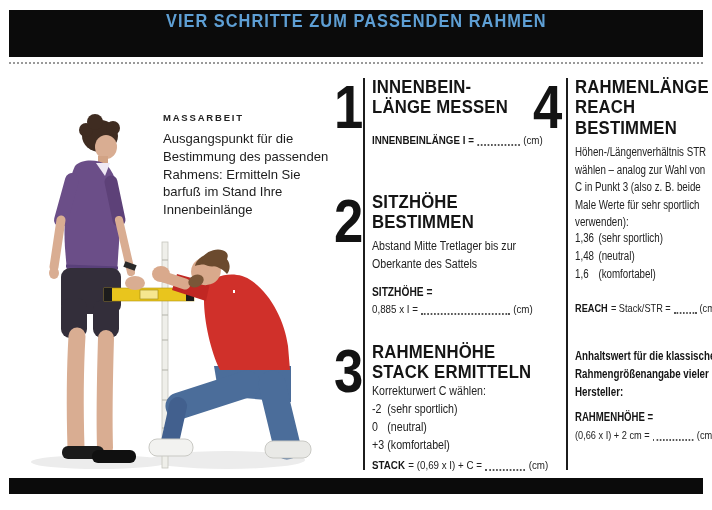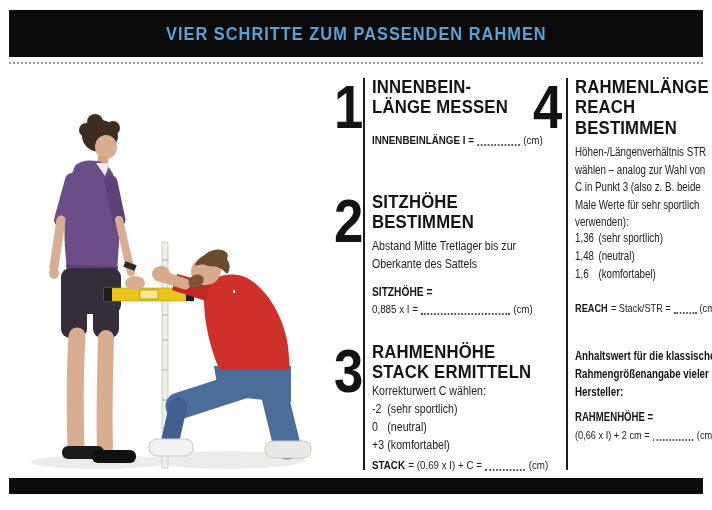--- a/index.html
+++ b/index.html
@@ -1,19 +1,19 @@
 <!DOCTYPE html>
 <html><head>
 <meta charset="utf-8">
 <style>
   html,body{margin:0;padding:0;background:#fff;}
   .page{position:relative;width:712px;height:510px;background:#ffffff;overflow:hidden;
         font-family:"Liberation Sans", sans-serif;color:#1a1a1a;}
   .titlebar{position:absolute;left:9px;top:10px;width:694px;height:47px;background:#0b0b0b;
-        display:flex;align-items:center;justify-content:center;}
+        display:flex;justify-content:center;}
   .title{color:#5e9fd4;font-size:19px;font-weight:800;letter-spacing:1.2px;
         transform:scaleX(.86);transform-origin:center center;white-space:nowrap;}
   .dotted-rule{position:absolute;left:9px;top:62px;width:694px;height:0;border-top:2px dotted #9a9a9a;}
   .bottombar{position:absolute;left:9px;top:478px;width:694px;height:16px;background:#0b0b0b;}
 
   .photo{position:absolute;left:9px;top:70px;width:321px;height:405px;background:#fff;}
   .caption{position:absolute;left:154px;top:42px;width:172px;}
   .cap-h{font-size:9.5px;font-weight:800;letter-spacing:1.8px;color:#222;}
   .cap-b{margin-top:7px;font-size:13.5px;line-height:1.32;color:#1c1c1c;white-space:pre-line;
          transform:scaleX(.97);transform-origin:0 0;}
@@ -126,20 +126,28 @@
         <path d="M176,214 L152,206" stroke="#d9a98c" stroke-width="11" stroke-linecap="round"></path>
         <ellipse cx="152" cy="204" rx="9" ry="8" fill="#d9a98c"></ellipse>
         <ellipse cx="197" cy="201" rx="15" ry="14" fill="#d9a98c" transform="rotate(-18 197 201)"></ellipse>
         <path d="M186,196 C188,186 202,180 214,186 C222,190 222,200 218,204 C212,196 196,192 186,196 Z" fill="#6b4a2e"></path>
         <ellipse cx="206" cy="188" rx="13" ry="8" fill="#6b4a2e" transform="rotate(-14 206 188)"></ellipse>
         <ellipse cx="187" cy="211" rx="8" ry="6" fill="#7a5638" transform="rotate(-25 187 211)"></ellipse>
         <path d="M225,220 L225,223" stroke="#fff" stroke-width="2"></path>
       </g>
     </svg>
 
+    <div class="caption">
+      <div class="cap-h">MASSARBEIT</div>
+      <div class="cap-b">Ausgangspunkt für die
+Bestimmung des passenden
+Rahmens: Ermitteln Sie
+barfuß im Stand Ihre
+Innenbeinlänge</div>
+    </div>
   </div>
 
   <div class="num n1">1</div>
   <div class="num n2">2</div>
   <div class="num n3">3</div>
   <div class="num n4">4</div>
   <div class="vline vmid"></div>
   <div class="vline vright"></div>
 
   <div class="head h1">

